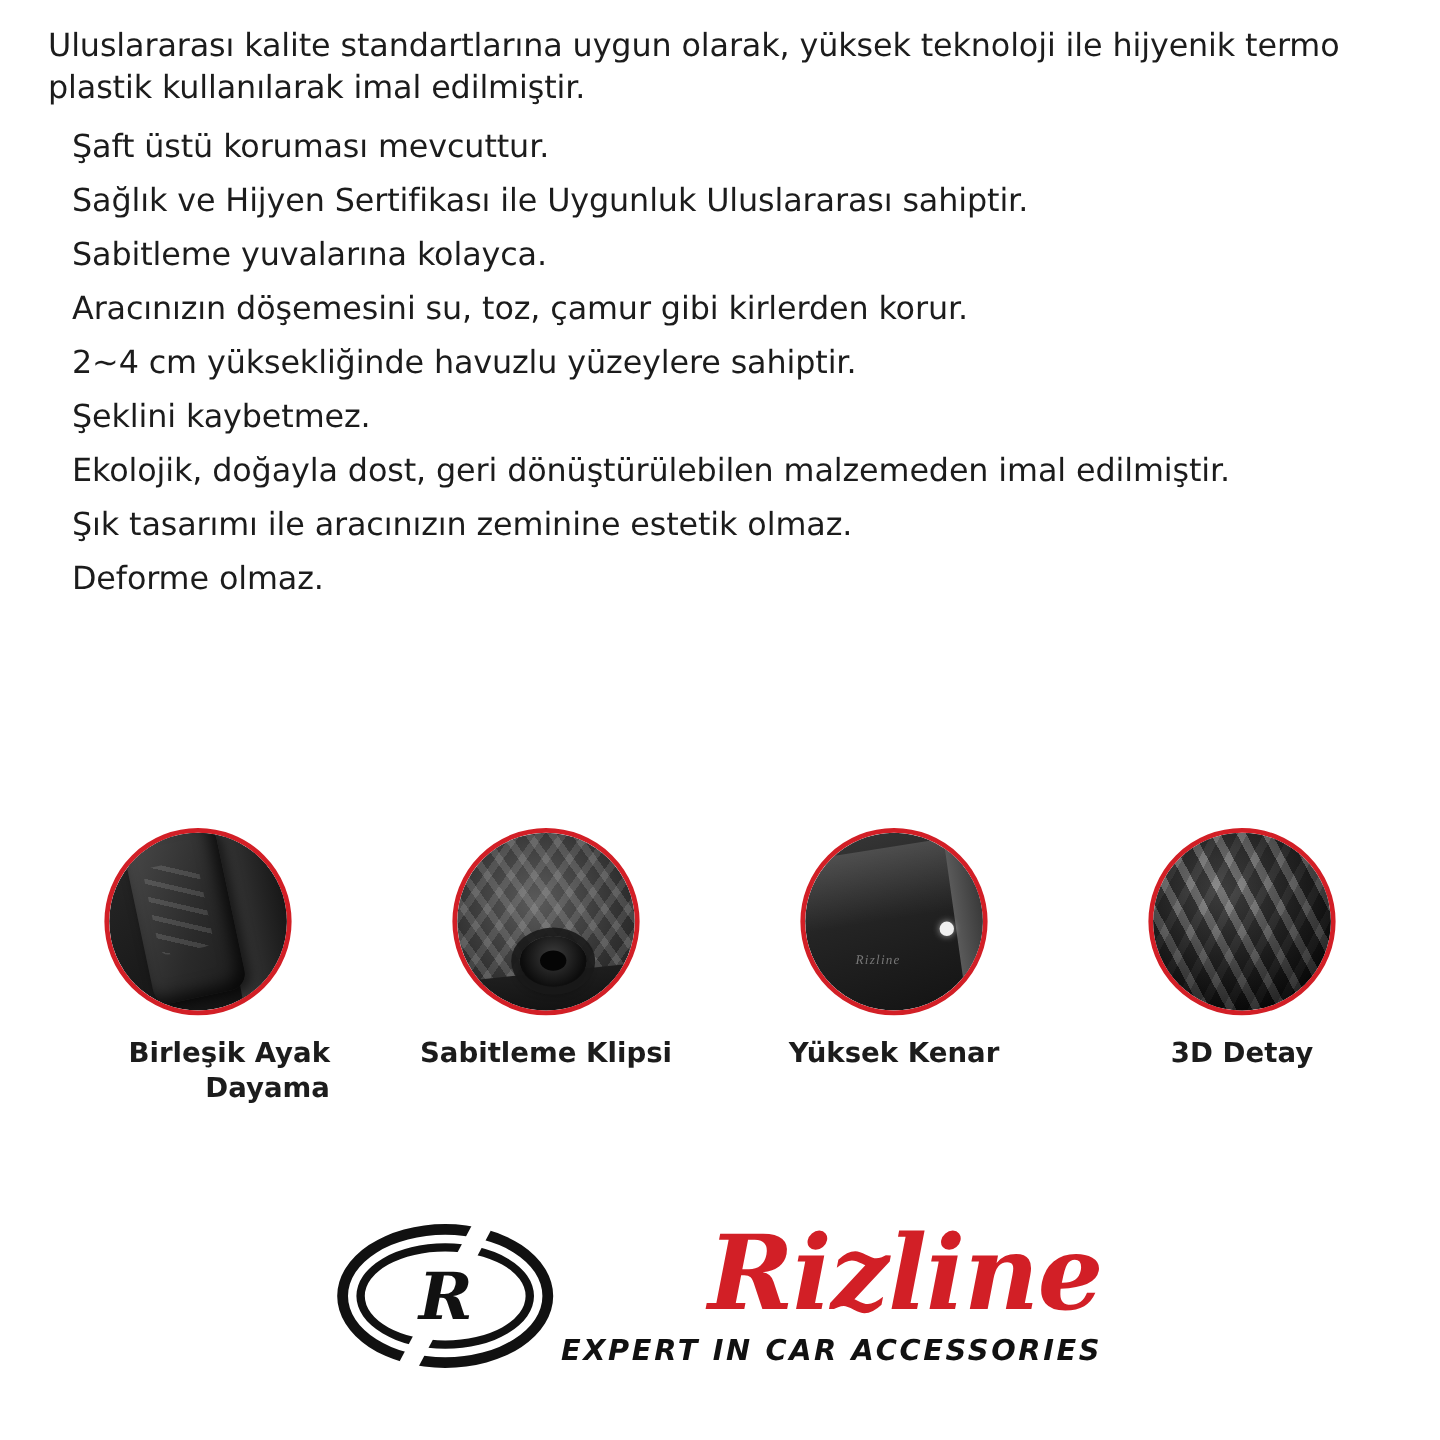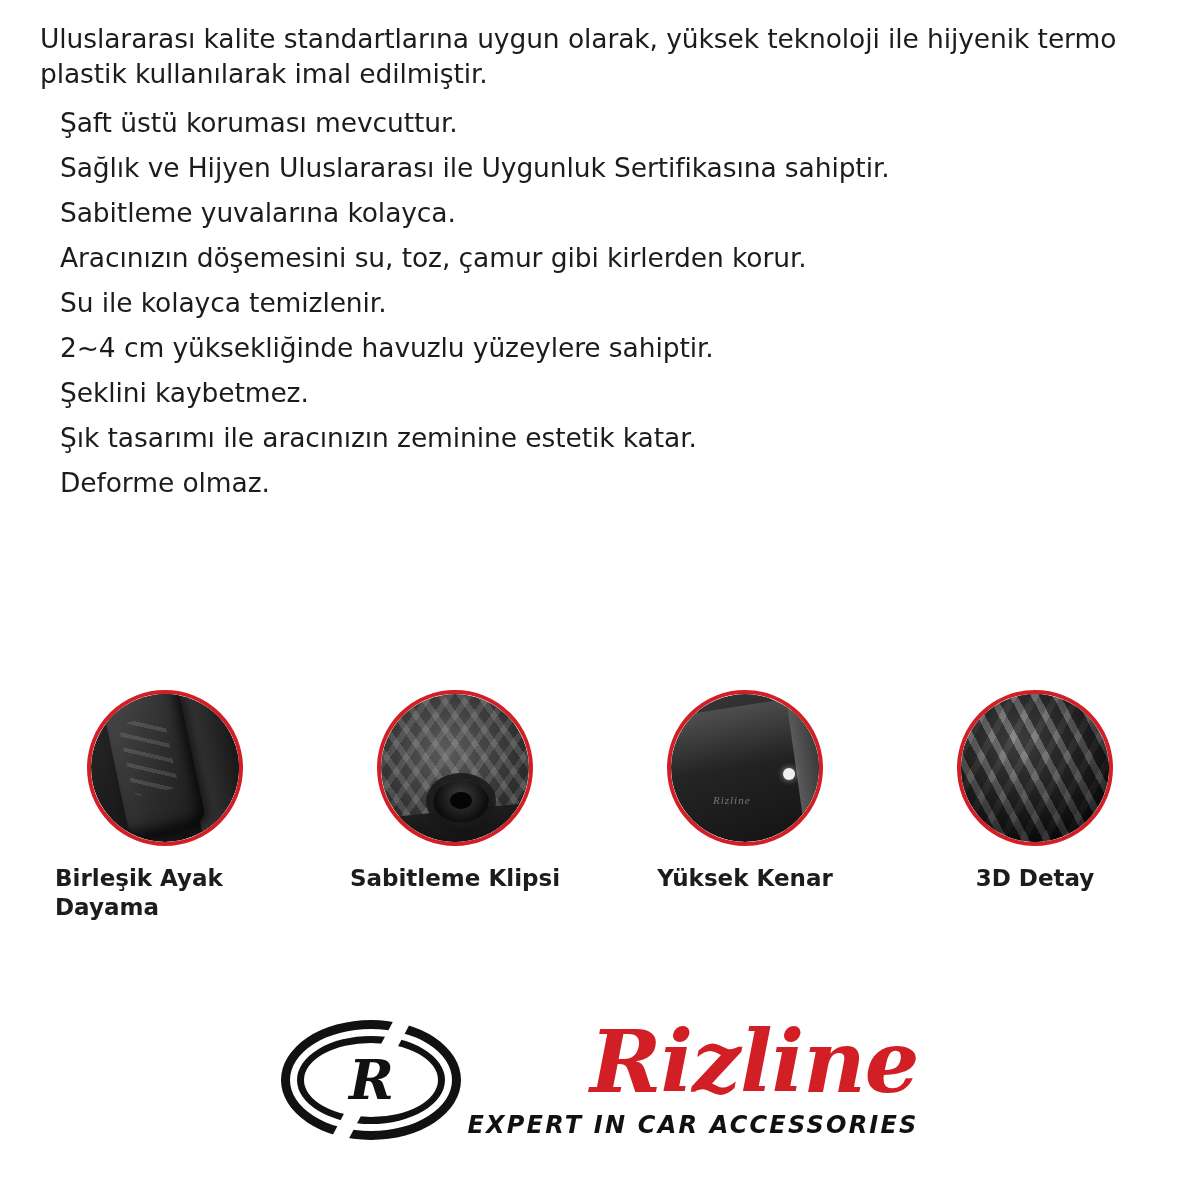--- a/index.html
+++ b/index.html
@@ -65,21 +65,21 @@
     background: #ffffff;
   }
   .circle-inner {
     position: absolute;
     inset: 0;
     border-radius: 50%;
     overflow: hidden;
   }
   .icon-caption {
     margin-top: 18px;
-    text-align: left;
+    text-align: right;
     font-size: 23px;
     font-weight: bold;
     color: #1c1c1c;
     line-height: 1.25;
     max-width: 220px;
   }
 
   
   .tex {
     position: absolute;
@@ -304,27 +304,27 @@
   }
 </style>
 </head>
 <body>
 
 <div class="page">
 
   <ul class="features">
     <li>Uluslararası kalite standartlarına uygun olarak, yüksek teknoloji ile hijyenik termo plastik kullanılarak imal edilmiştir.</li>
     <li class="tight">Şaft üstü koruması mevcuttur.</li>
-    <li class="tight">Sağlık ve Hijyen Uluslararası ile Uygunluk Sertifikasına sahiptir.</li>
+    <li class="tight">Sağlık ve Hijyen Sertifikası ile Uygunluk Uluslararası sahiptir.</li>
     <li class="tight">Sabitleme yuvalarına kolayca.</li>
     <li class="tight">Aracınızın döşemesini su, toz, çamur gibi kirlerden korur.</li>
-    <li class="tight">Su ile kolayca temizlenir.</li>
     <li class="tight">2~4 cm yüksekliğinde havuzlu yüzeylere sahiptir.</li>
     <li class="tight">Şeklini kaybetmez.</li>
-    <li class="tight">Şık tasarımı ile aracınızın zeminine estetik katar.</li>
+    <li class="tight">Ekolojik, doğayla dost, geri dönüştürülebilen malzemeden imal edilmiştir.</li>
+    <li class="tight">Şık tasarımı ile aracınızın zeminine estetik olmaz.</li>
     <li class="tight">Deforme olmaz.</li>
   </ul>
 
   <div class="icons-row">
 
     <div class="icon-item">
       <div class="circle-wrap">
         <div class="circle-inner">
           <div class="tex tex-foot">
             <div class="edge"></div>

